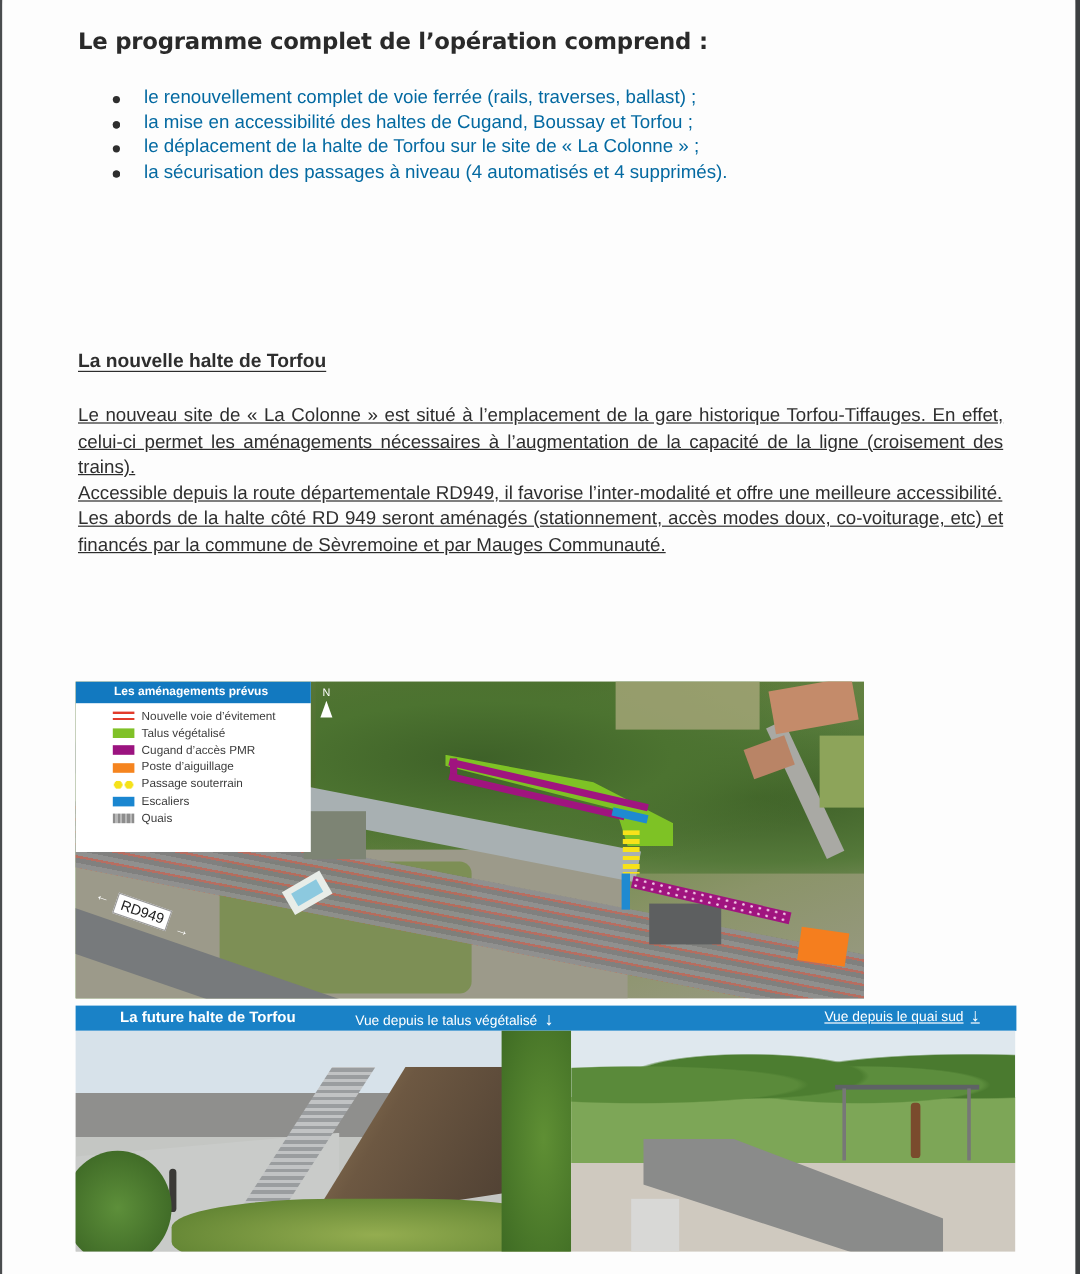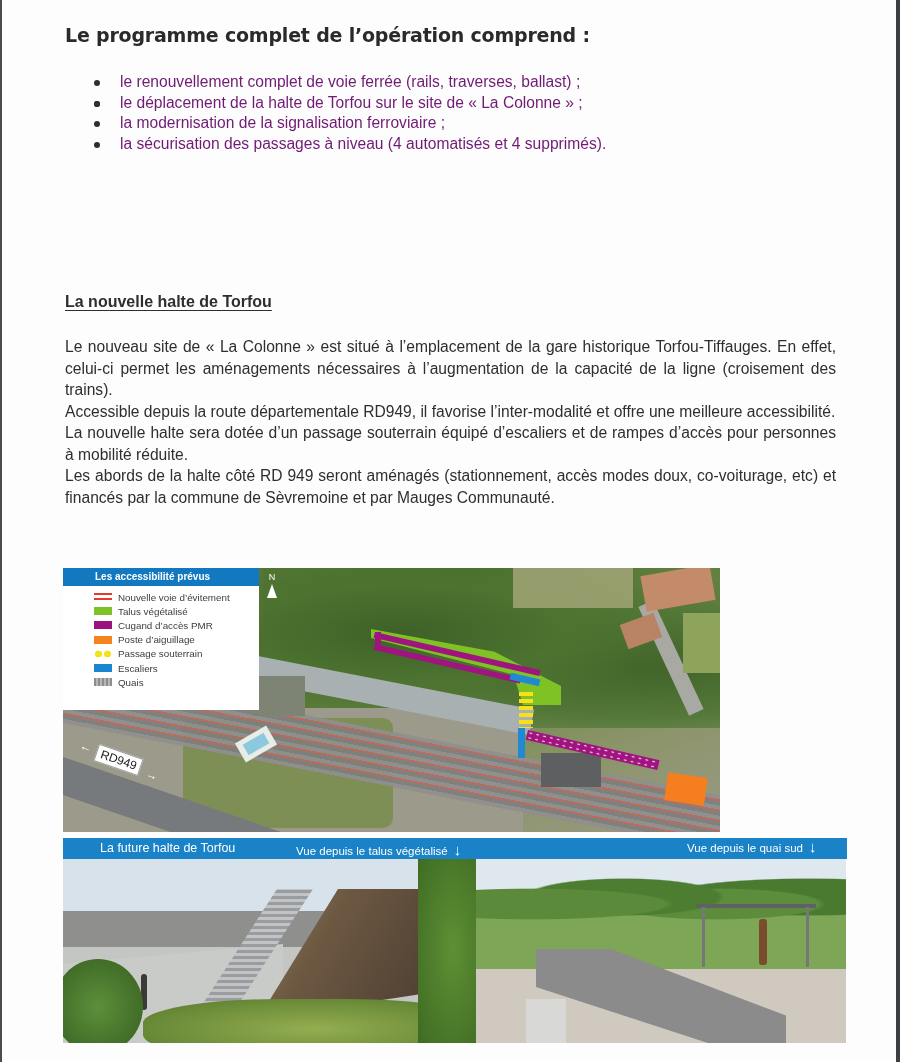--- a/index.html
+++ b/index.html
@@ -8,27 +8,27 @@
 
   .edge-left { position: absolute; left: 0; top: 0; width: 2px; height: 1062px; background: #4a4d4f; }
   .edge-right { position: absolute; left: 896px; top: 0; width: 4px; height: 1062px; background: #3c3f41; }
   .edge-top { position: absolute; left: 0; top: 0; width: 900px; height: 4px; background: linear-gradient(#cfcfcf, #ffffff); }
 
   .page { position: absolute; left: 2px; top: 0; width: 894px; height: 1062px; background: #fdfdfd; }
 
   .title { position: absolute; left: 63px; top: 24px; font-family: "DejaVu Sans", sans-serif; font-weight: bold; font-size: 19px; color: #2a2a2a; letter-spacing: -0.2px; }
 
   .bullets { position: absolute; left: 90px; top: 72px; width: 740px; list-style: none; }
-  .bullets li { position: relative; padding-left: 28px; font-size: 15.6px; line-height: 20.7px; color: #701a75; }
+  .bullets li { position: relative; padding-left: 28px; font-size: 15.6px; line-height: 20.7px; color: #0369a1; }
   .bullets li .dot { position: absolute; left: 2px; top: 8px; width: 6px; height: 6px; border-radius: 50%; background: #2e2e2e; }
 
   .sub { position: absolute; left: 63px; top: 293px; font-size: 16px; font-weight: bold; color: #2e2e2e; text-decoration: underline; text-underline-offset: 3px; }
 
   .body-text { position: absolute; left: 63px; top: 336px; width: 771px; font-size: 15.6px; line-height: 21.5px; color: #2e2e2e; text-align: justify; }
-  .body-text p { margin: 0; }
+  .body-text p { margin: 0; text-decoration: underline; }
 
   
   .map { position: absolute; left: 63px; top: 568px; width: 657px; height: 264px; overflow: hidden;
          background: linear-gradient(160deg, #5f7d3e 0%, #4d6e2e 30%, #6f8a4a 55%, #8b9469 75%, #9a9a86 100%); }
   .map .forest { position: absolute; left: 200px; top: 0; width: 460px; height: 160px;
                  background: radial-gradient(ellipse at 30% 40%, #3e6128 0%, #4c7330 35%, rgba(76,115,48,0) 70%),
                              radial-gradient(ellipse at 80% 60%, #3d5f27 0%, #55793a 40%, rgba(85,121,58,0) 75%); }
   .map .field { position: absolute; left: 450px; top: 0; width: 120px; height: 40px; background: #a7a77a; opacity: .8; }
   .map .roof1 { position: absolute; left: 580px; top: 2px; width: 70px; height: 36px; background: #c48b6a; transform: rotate(-10deg); }
   .map .roof2 { position: absolute; left: 560px; top: 50px; width: 36px; height: 26px; background: #b98466; transform: rotate(-20deg); }
@@ -72,23 +72,23 @@
   .sw-orange { background: #f5841f; }
   .sw-yellow { background: radial-gradient(circle, #f5e21b 55%, transparent 60%) 0 0/9px 8px repeat-x; }
   .sw-blue { background: #1a86d0; }
   .sw-gray { background: repeating-linear-gradient(90deg, #8d8d8d 0 2px, #b8b8b8 2px 4px); }
 
   .north { position: absolute; left: 203px; top: 4px; width: 12px; text-align: center; color: #ffffff; font-size: 9px; }
   .north .tri { width: 0; height: 0; margin: 2px auto 0; border-left: 5px solid transparent; border-right: 5px solid transparent; border-bottom: 14px solid #ffffff; }
 
   
   .banner { position: absolute; left: 63px; top: 838px; width: 784px; height: 21px; background: #1a82c7; color: #ffffff; }
-  .banner .b-title { position: absolute; left: 37px; top: 3px; font-size: 12.5px; font-weight: normal; }
+  .banner .b-title { position: absolute; left: 37px; top: 3px; font-size: 12.5px; font-weight: bold; }
   .banner .b-view1 { position: absolute; left: 233px; top: 3px; font-size: 11.5px; }
-  .banner .b-view2 { position: absolute; left: 624px; top: 0; font-size: 11.5px; }
+  .banner .b-view2 { position: absolute; left: 624px; top: 0; font-size: 11.5px; text-decoration: underline; }
   .banner .arr { font-weight: bold; font-size: 15px; position: relative; top: 0; margin-left: 6px; }
 
   
   .photo1 { position: absolute; left: 63px; top: 859px; width: 413px; height: 184px; overflow: hidden;
             background: linear-gradient(#d7e2ea 0 28%, #8f8f8d 28% 48%, #c4c6c3 48% 100%); }
   .photo1 .wall { position: absolute; left: 0; top: 85px; width: 220px; height: 99px; background: #c9cbc9; clip-path: polygon(0 20%, 100% 0, 100% 100%, 0 100%); }
   .photo1 .stair { position: absolute; left: 130px; top: 30px; width: 120px; height: 130px; background: repeating-linear-gradient(0deg, #9a9d9f 0 3px, #c1c3c4 3px 6px);
                    clip-path: polygon(70% 0, 100% 0, 30% 100%, 0 100%); }
   .photo1 .slope { position: absolute; left: 175px; top: 30px; width: 200px; height: 130px; background: linear-gradient(120deg, #a18a63 0%, #6d5842 40%, #4b3d31 100%);
                    clip-path: polygon(50% 0, 100% 0, 95% 80%, 10% 100%); }
@@ -117,31 +117,31 @@
 <div class="edge-top"></div>
 <div class="edge-left"></div>
 <div class="edge-right"></div>
 
 <div class="page">
   <h1 class="title">Le programme complet de l’opération comprend :</h1>
 
   <ul class="bullets">
     <li><span class="dot"></span><span>le renouvellement complet de voie ferrée (rails, traverses, ballast) ;</span></li>
     <li><span class="dot"></span></li>
+    <li><span class="dot"></span><span>la mise en accessibilité des haltes de Cugand, Boussay et Torfou ;</span></li>
     <li><span class="dot"></span><span>le déplacement de la halte de Torfou sur le site de « La Colonne » ;</span></li>
-    <li><span class="dot"></span><span>la modernisation de la signalisation ferroviaire ;</span></li>
+    <li><span class="dot"></span></li>
     <li><span class="dot"></span><span>la sécurisation des passages à niveau (4 automatisés et 4 supprimés).</span></li>
   </ul>
 
   <h2 class="sub">La nouvelle halte de Torfou</h2>
 
   <div class="body-text">
     <p>Le nouveau site de « La Colonne » est situé à l’emplacement de la gare historique Torfou-Tiffauges. En effet, celui-ci permet les aménagements nécessaires à l’augmentation de la capacité de la ligne (croisement des trains).</p>
     <p>Accessible depuis la route départementale RD949, il favorise l’inter-modalité et offre une meilleure accessibilité.</p>
-    <p>La nouvelle halte sera dotée d’un  passage souterrain équipé d’escaliers et de rampes d’accès pour personnes à mobilité réduite.</p>
     <p>Les abords de la halte côté RD 949 seront aménagés (stationnement, accès modes doux, co-voiturage, etc) et financés par la commune de Sèvremoine et par Mauges Communauté.</p>
   </div>
 </div>
 
 <div class="map">
   <div class="forest"></div>
   <div class="field"></div>
   <div class="road-right"></div>
   <div class="lawn"></div>
   <div class="roof1"></div>
@@ -162,21 +162,21 @@
   <div class="ramp-n"></div>
   <div class="ramp-n2"></div>
   <div class="ramp-n3"></div>
   <div class="stairs-n"></div>
   <div class="passage"></div>
   <div class="stairs-s"></div>
   <div class="ramp-s"></div>
   <div class="poste"></div>
 
   <div class="legend">
-    <div class="legend-head">Les accessibilité prévus</div>
+    <div class="legend-head">Les aménagements prévus</div>
     <ul class="legend-items">
       <li>
           <span class="sw sw-red"></span>
           <span>Nouvelle voie d’évitement</span>
         </li>
       <li>
           <span class="sw sw-green"></span>
           <span>Talus végétalisé</span>
         </li>
       <li>

